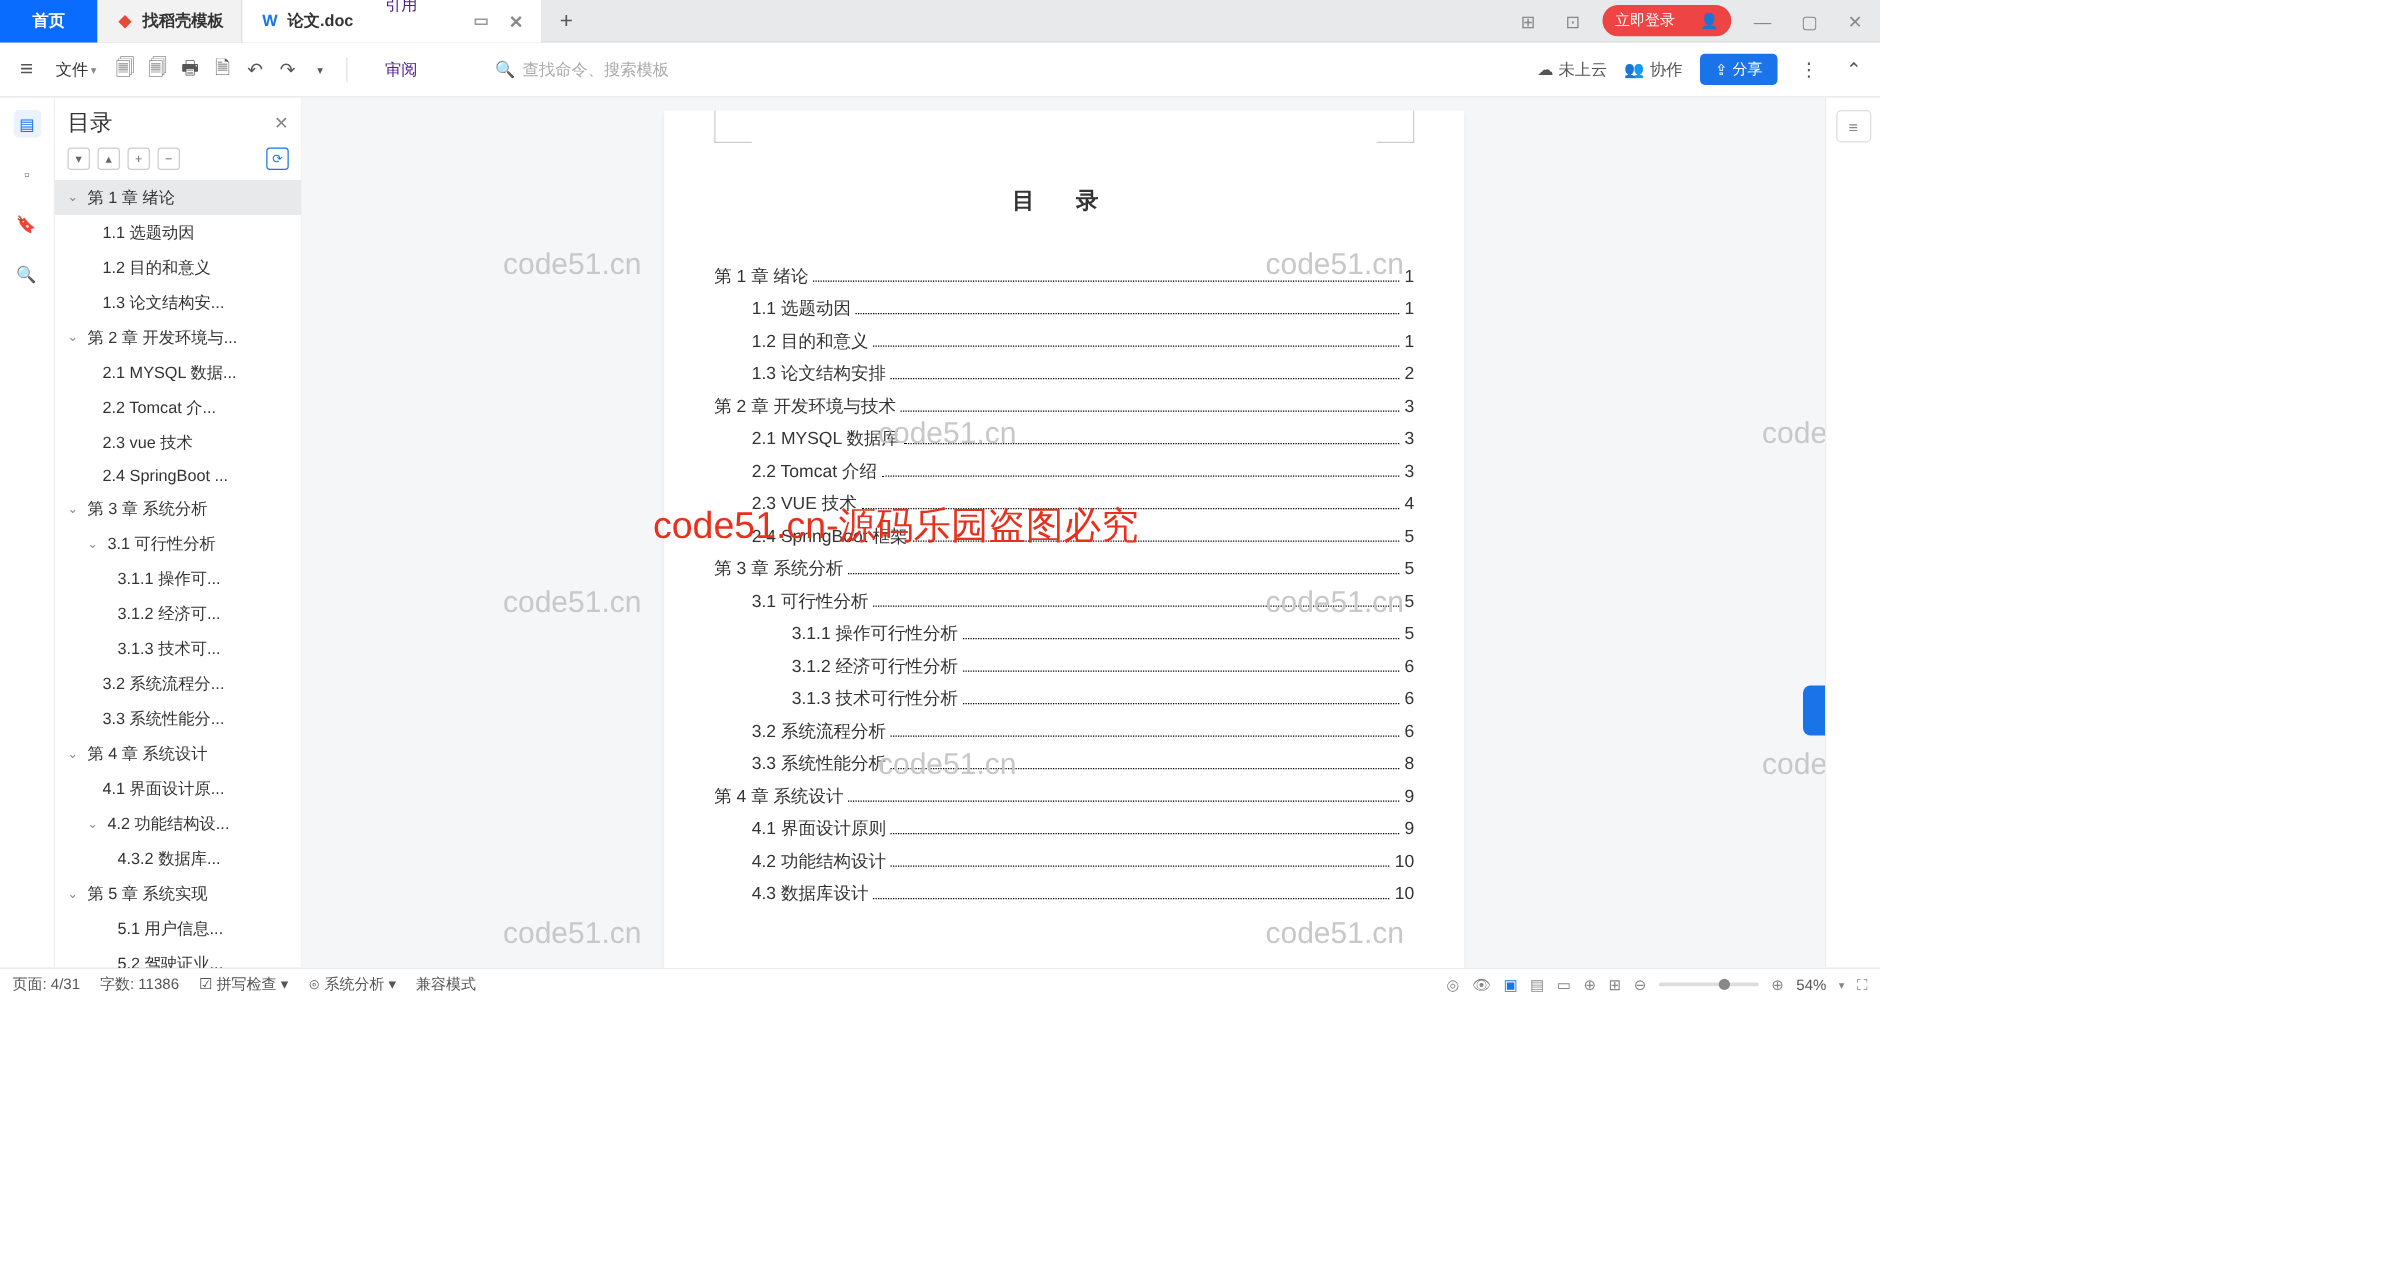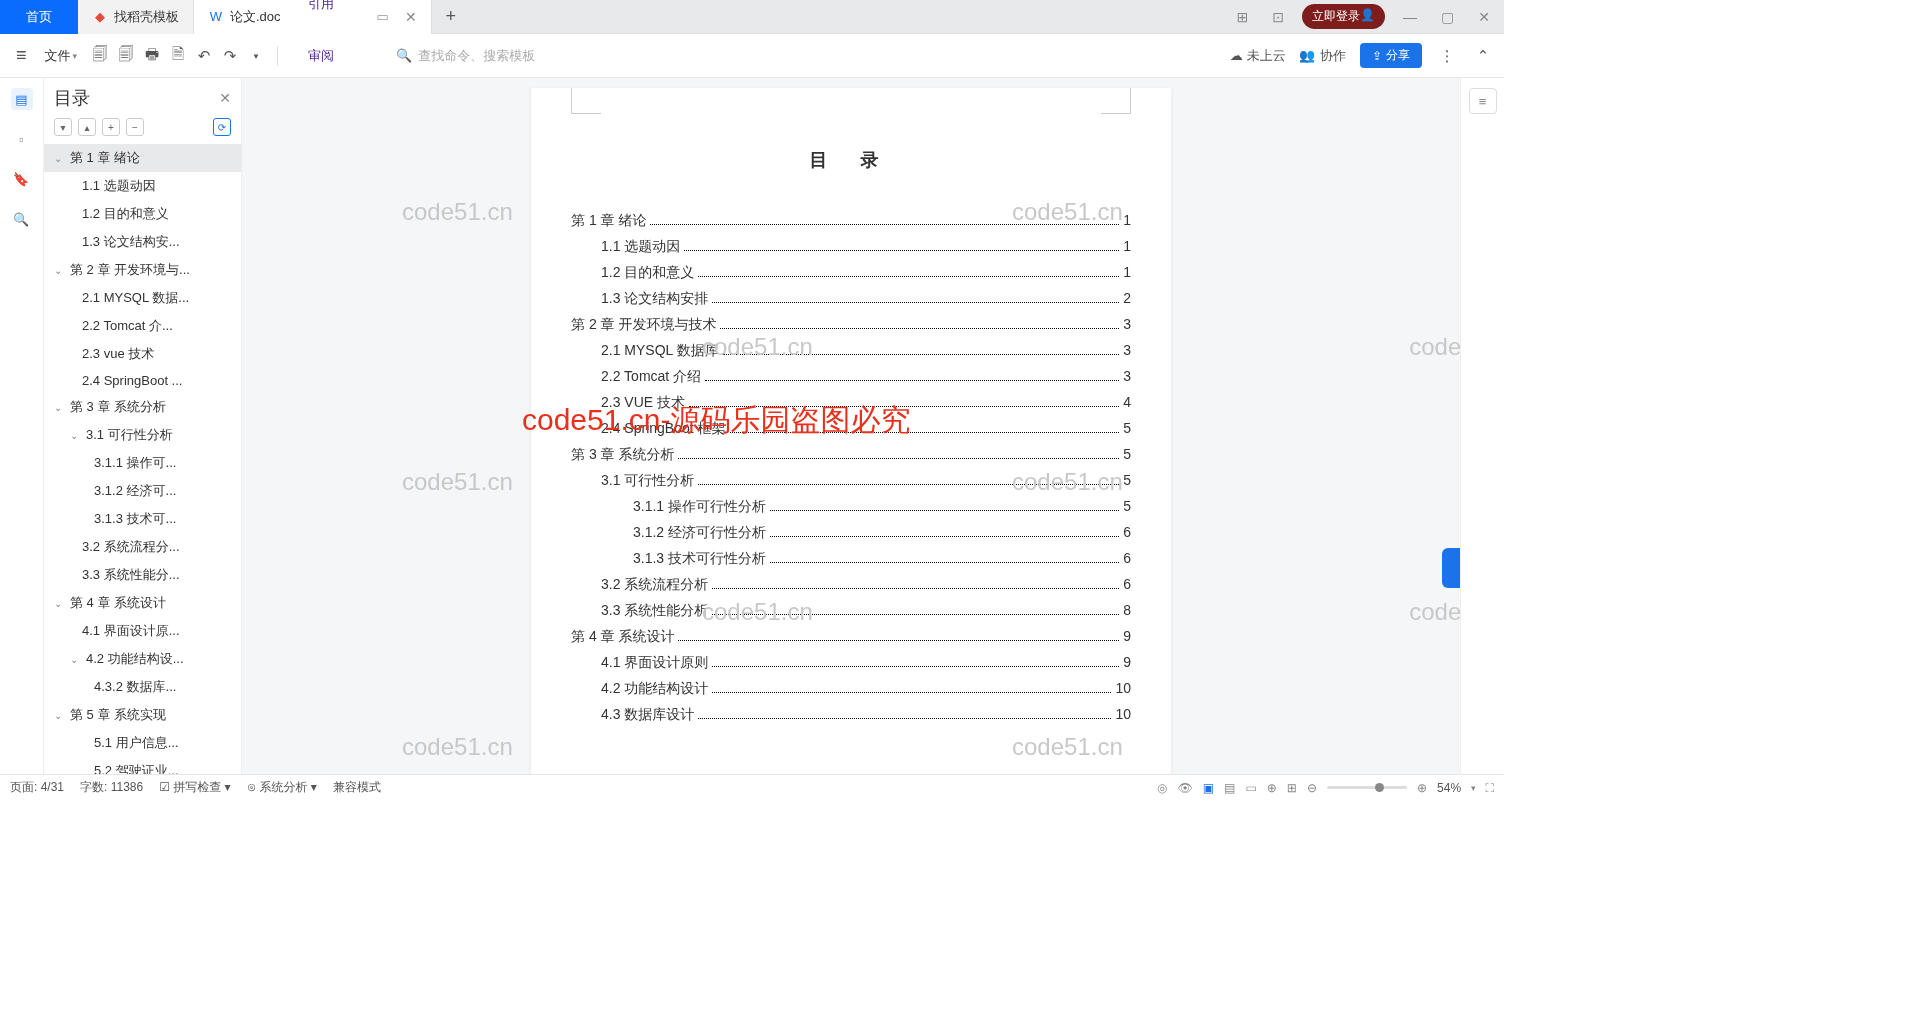--- a/index.html
+++ b/index.html
@@ -1,30 +1,30 @@
 <!DOCTYPE html>
 <html><head>
 <meta charset="utf-8">
 <style>
 * { margin: 0; padding: 0; box-sizing: border-box; font-family: "Microsoft YaHei", "PingFang SC", sans-serif; }
 body { width: 1504px; height: 800px; background: #fff; overflow: hidden; font-size: 13px; color: #333; position: relative; }
 
 
 .tab-bar { height: 34px; background: #e8e9eb; display: flex; align-items: center; border-bottom: 1px solid #ddd; }
-.tab { height: 34px; display: flex; align-items: center; padding: 0 14px; gap: 6px; font-size: 13px; cursor: pointer; }
+.tab { height: 34px; display: flex; align-items: center; padding: 0 14px; gap: 6px; font-size: 13px; cursor: pointer; font-weight: bold; }
 .tab.home { background: #0a6cff; color: #fff; width: 78px; justify-content: center; }
 .tab.inactive { background: #f2f2f2; border-right: 1px solid #ddd; }
 .tab.active { background: #fff; border-right: 1px solid #ddd; }
 .tab-icon { width: 16px; height: 16px; display: inline-flex; align-items: center; justify-content: center; }
 .tab-icon.red { color: #e84a3a; }
 .tab-icon.blue { color: #1a73e8; }
 .tab-close { margin-left: 10px; color: #888; font-size: 14px; }
 .tab-plus { padding: 0 14px; color: #555; font-size: 18px; }
 .tab-right { margin-left: auto; display: flex; align-items: center; gap: 12px; padding-right: 8px; }
-.login-btn { background: #7f1d1d; color: #fff; border-radius: 14px; padding: 4px 10px; display: flex; gap: 0; font-size: 12px; }
+.login-btn { background: #ef4444; color: #fff; border-radius: 14px; padding: 4px 10px; display: flex; align-items: center; gap: 20px; font-size: 12px; }
 .win-btn { color: #888; font-size: 14px; padding: 0 6px; cursor: pointer; }
 
 
 .ribbon { height: 44px; display: flex; align-items: center; border-bottom: 1px solid #e5e5e5; padding: 0 10px; gap: 4px; }
 .ham { font-size: 18px; color: #555; padding: 0 6px; }
 .file-menu { font-size: 13px; padding: 0 8px; display: flex; align-items: center; gap: 2px; }
 .tb-ico { width: 22px; height: 22px; display: inline-flex; align-items: center; justify-content: center; color: #555; font-size: 15px; cursor: pointer; }
 .sep { width: 1px; height: 20px; background: #e0e0e0; margin: 0 6px; }
 .menu-tabs { display: flex; gap: 26px; margin-left: 20px; flex-direction: column; }
 .menu-tab { font-size: 13px; color: #4c1d95; cursor: pointer; padding: 4px 0; }

